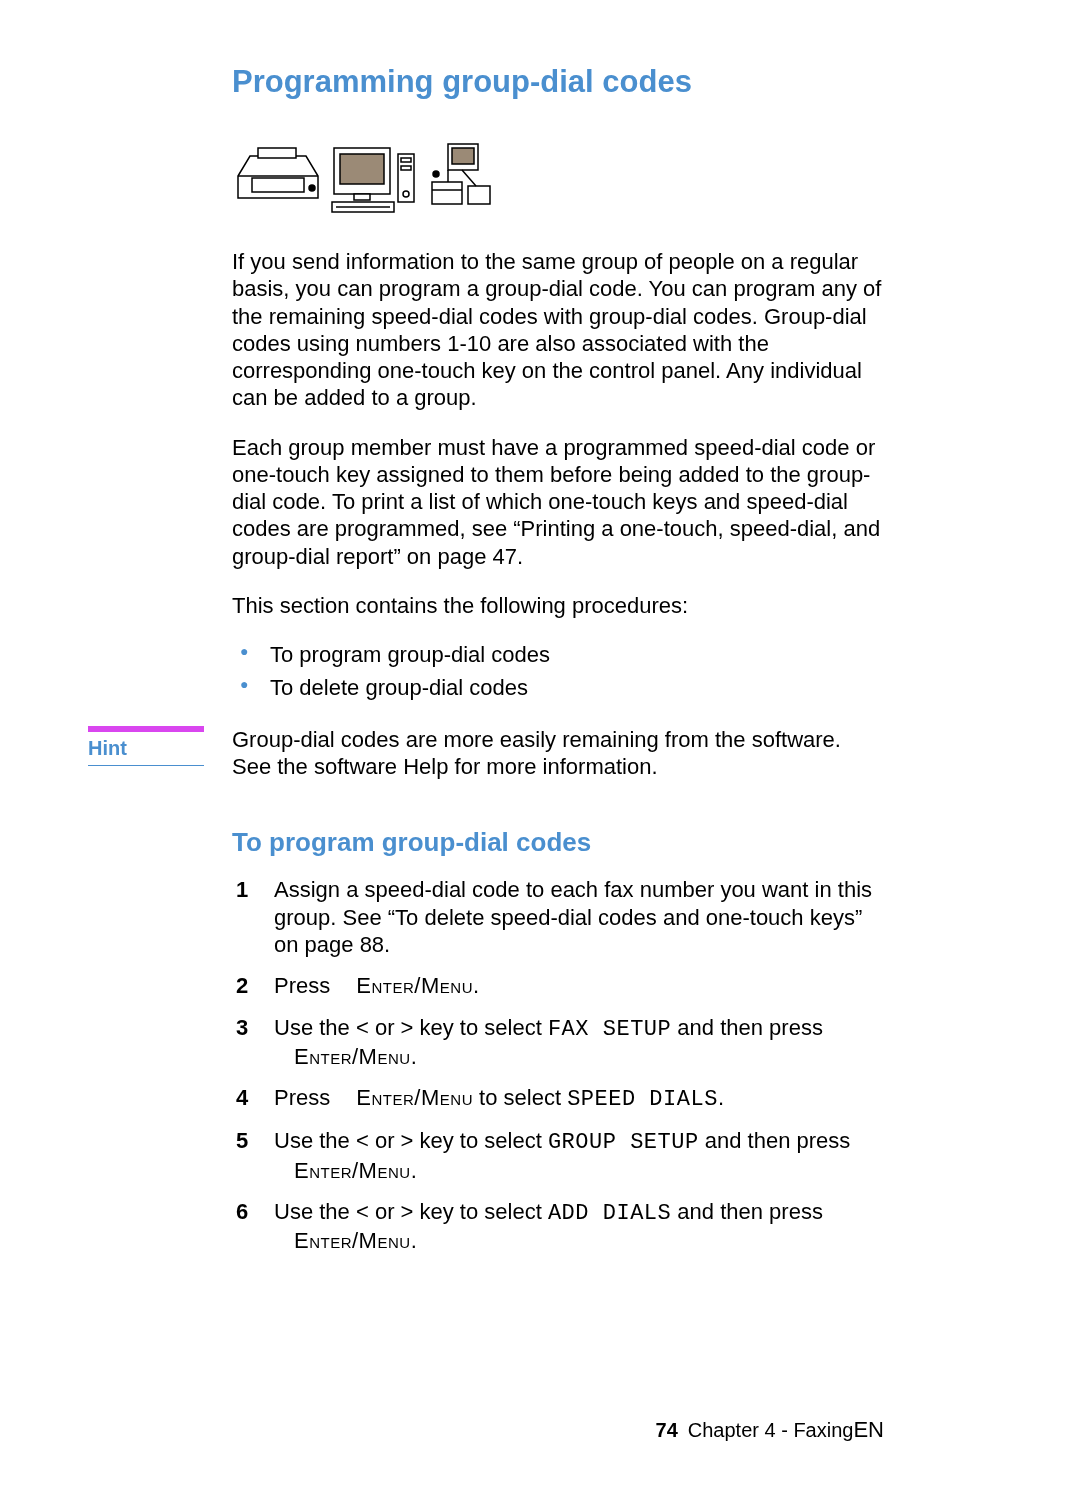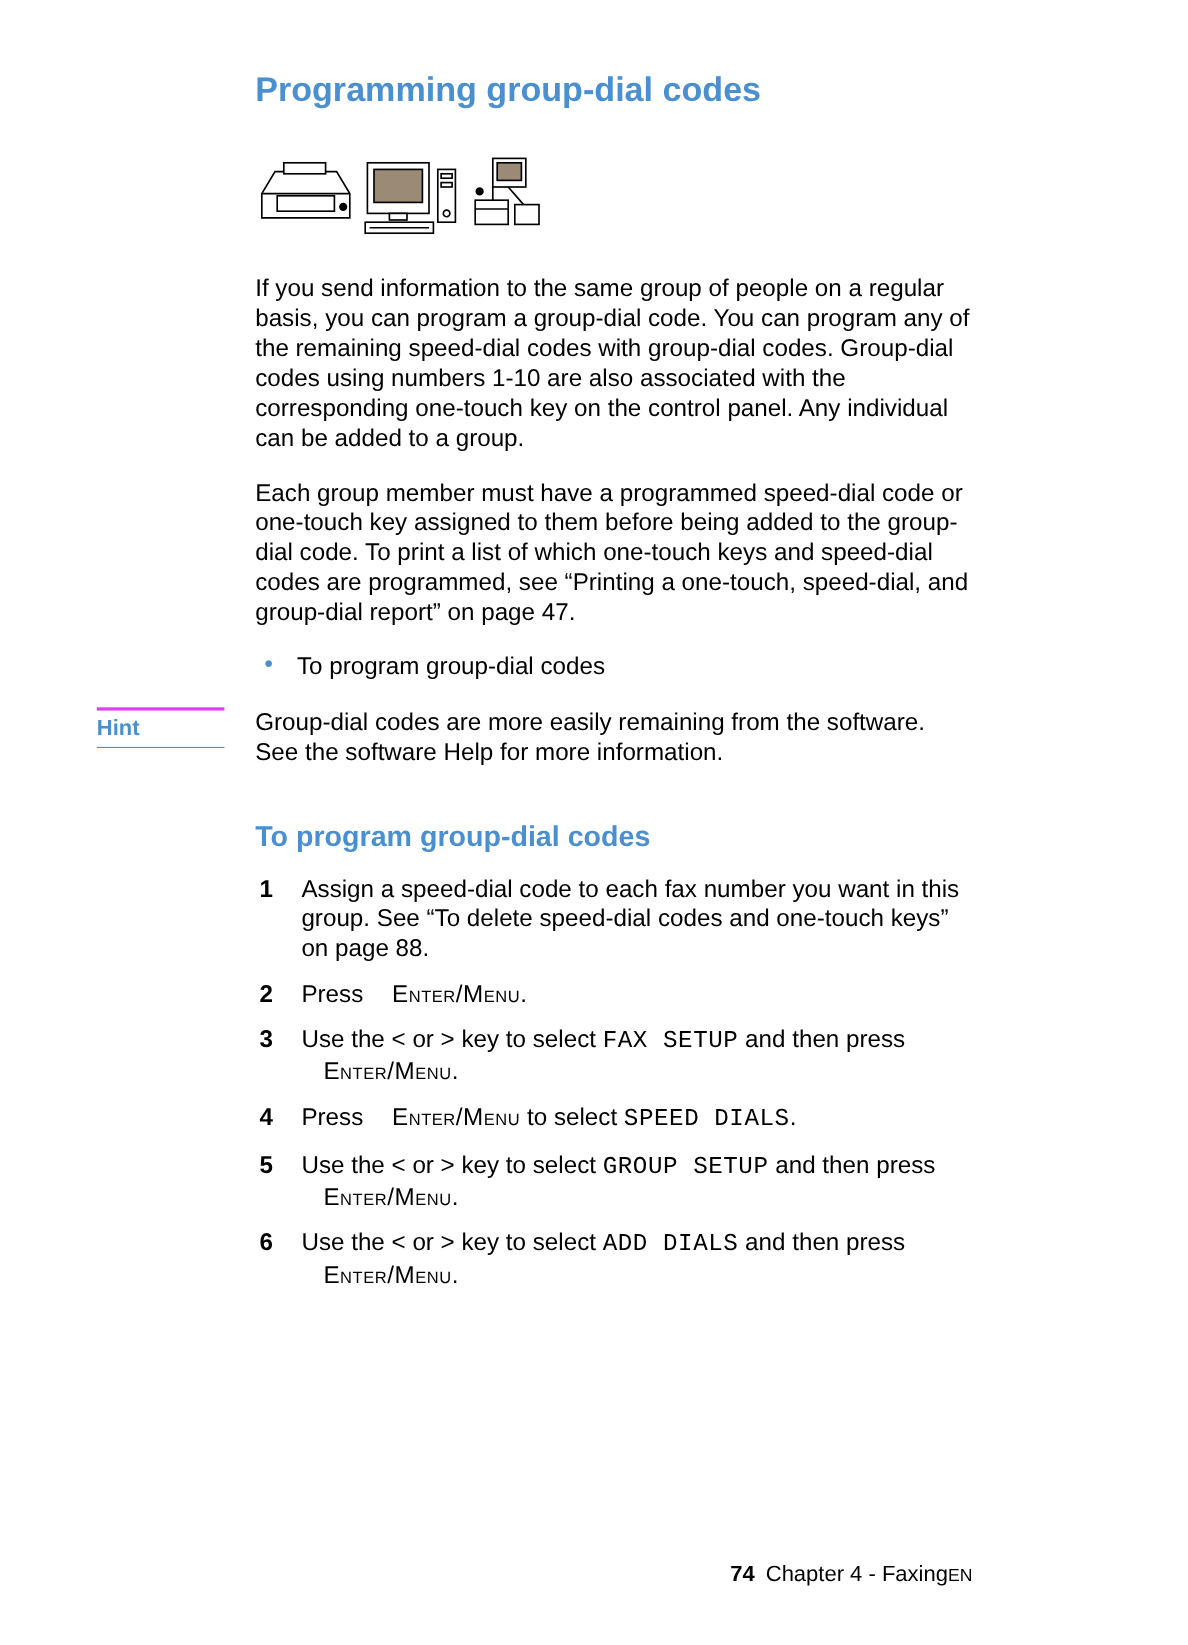--- a/index.html
+++ b/index.html
@@ -66,21 +66,21 @@
   }
   .hint-label {
     position: absolute;
     left: -144px;
     top: 0;
     width: 116px;
     color: #4a8fcf;
     font-size: 20px;
     font-weight: bold;
     padding: 4px 0;
-    border-top: 3px solid #d946ef;
+    border-top: 6px solid #d946ef;
     border-bottom: 1px solid #4a8fcf;
   }
   ol.steps {
     list-style: none;
     counter-reset: step;
     margin: 0;
     padding: 0;
   }
   ol.steps li {
     counter-increment: step;
@@ -114,21 +114,21 @@
     font-size: 20px;
     display: flex;
     justify-content: flex-end;
     align-items: baseline;
   }
   .footer .pn {
     font-weight: bold;
     margin-right: 10px;
   }
   .footer .lang {
-    font-size: 16px;
+    font-size: 22px;
   }
 </style>
 </head>
 <body>
 
 <div class="page">
 
   <h1 class="main-title">Programming group-dial codes</h1>
 
   <div class="content-col">
@@ -167,23 +167,25 @@
           <rect x="236" y="48" width="22" height="18"></rect>
           <path d="M216 32 L216 44"></path>
           <path d="M230 32 L244 48"></path>
           <circle cx="204" cy="36" r="3" fill="#000"></circle>
         </g>
       </svg>
     </div>
 
     <p class="para">If you send information to the same group of people on a regular basis, you can program a group-dial code. You can program any of the remaining speed-dial codes with group-dial codes. Group-dial codes using numbers 1-10 are also associated with the corresponding one-touch key on the control panel. Any individual can be added to a group.</p>
     <p class="para">Each group member must have a programmed speed-dial code or one-touch key assigned to them before being added to the group-dial code. To print a list of which one-touch keys and speed-dial codes are programmed, see “Printing a one-touch, speed-dial, and group-dial report” on page 47.</p>
+    <p class="para">This section contains the following procedures:</p>
 
     <ul class="bullets">
       <li>To program group-dial codes</li>
+      <li>To delete group-dial codes</li>
     </ul>
 
     <div class="hint-row">
       <div class="hint-label">Hint</div>
       <p class="para" style="margin-bottom:0">Group-dial codes are more easily remaining from the software. See the software Help for more information.</p>
     </div>
 
     <h2 class="sub-title">To program group-dial codes</h2>
 
     <ol class="steps">

